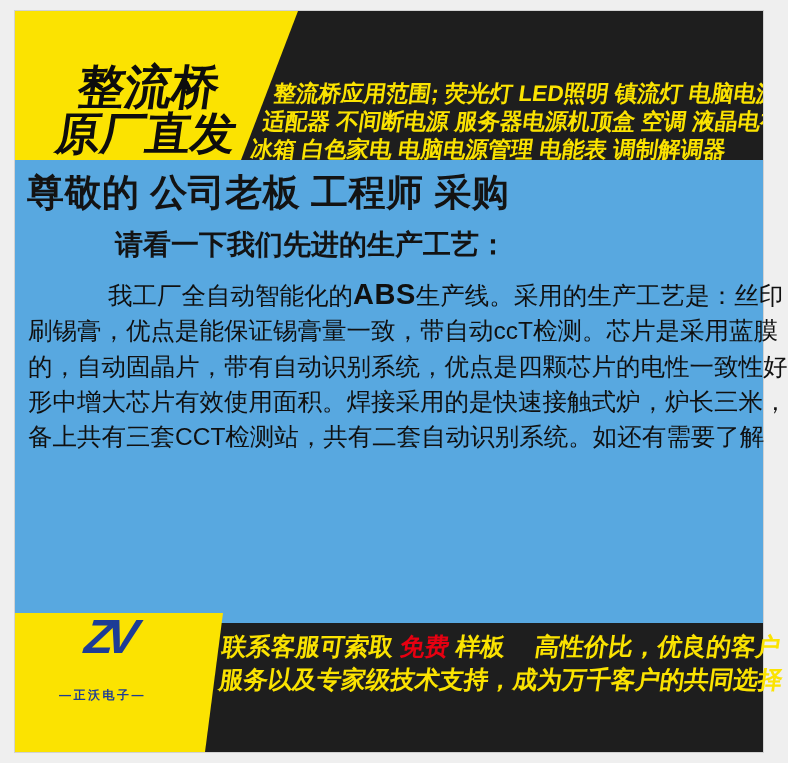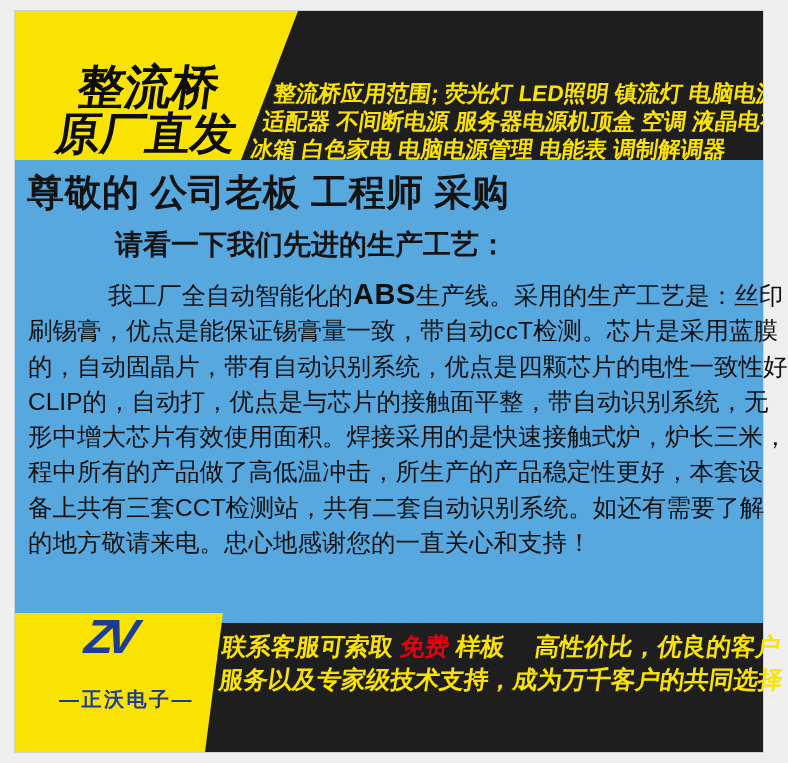--- a/index.html
+++ b/index.html
@@ -41,21 +41,21 @@
     white-space:nowrap;transform:skewX(-8deg);transform-origin:left bottom;}
   .f1{left:205px;top:9px;}
   .f2{left:202px;top:42px;}
   .free{color:#e60011;}
   .gap-post{margin-left:30px;}
 
   .zv-mono{position:absolute;left:70px;top:0px;font-size:48px;font-weight:900;font-style:italic;
     color:#1d3c96;letter-spacing:-8px;line-height:1;transform:skewX(-6deg);}
   .brand{position:absolute;left:46px;top:49px;font-size:25px;font-weight:900;color:#1d3c96;
     letter-spacing:3px;line-height:1;white-space:nowrap;}
-  .brand-cn{position:absolute;left:44px;top:76px;font-size:20px;font-weight:bold;color:#1d3c96;
+  .brand-cn{position:absolute;left:44px;top:76px;font-size:12px;font-weight:bold;color:#1d3c96;
     letter-spacing:2.5px;line-height:1;white-space:nowrap;}
 </style>
 </head>
 <body>
 
 <div class="page">
 
   <div class="top-band">
     <div class="top-flag">
       <div class="headline hl1">整流桥</div>
@@ -66,25 +66,22 @@
     <div class="app-line a2">冰箱 白色家电 电脑电源管理 电能表 调制解调器</div>
   </div>
 
   <div class="blue-band">
     <h1 class="greeting">尊敬的 公司老板 工程师 采购</h1>
     <h2 class="subheading">请看一下我们先进的生产工艺：</h2>
     <div class="para">
       <div class="pline indent"><span>我工厂全自动智能化的</span><span class="abs-em">ABS</span><span>生产线。采用的生产工艺是：丝印</span></div>
       <div class="pline">刷锡膏，优点是能保证锡膏量一致，带自动ccT检测。芯片是采用蓝膜</div>
       <div class="pline">的，自动固晶片，带有自动识别系统，优点是四颗芯片的电性一致性好</div>
-      <div class="pline">CLIP的，自动打，优点是与芯片的接触面平整，带自动识别系统，无</div>
       <div class="pline">形中增大芯片有效使用面积。焊接采用的是快速接触式炉，炉长三米，</div>
-      <div class="pline">程中所有的产品做了高低温冲击，所生产的产品稳定性更好，本套设</div>
       <div class="pline">备上共有三套CCT检测站，共有二套自动识别系统。如还有需要了解</div>
-      <div class="pline">的地方敬请来电。忠心地感谢您的一直关心和支持！</div>
     </div>
   </div>
 
   <div class="bottom-band">
     <div class="f-line f1"><span>联系客服可索取 </span><span class="free">免费</span><span> 样板</span><span class="gap-post">高性价比，优良的客户</span></div>
     <div class="f-line f2">服务以及专家级技术支持，成为万千客户的共同选择</div>
   </div>
 
   <div class="bottom-flag">
     <div class="zv-mono">ZV</div>

